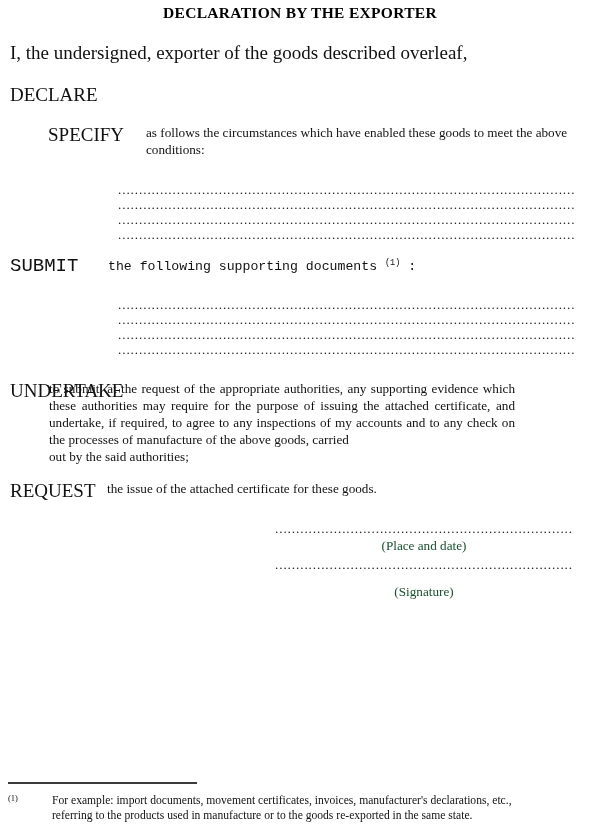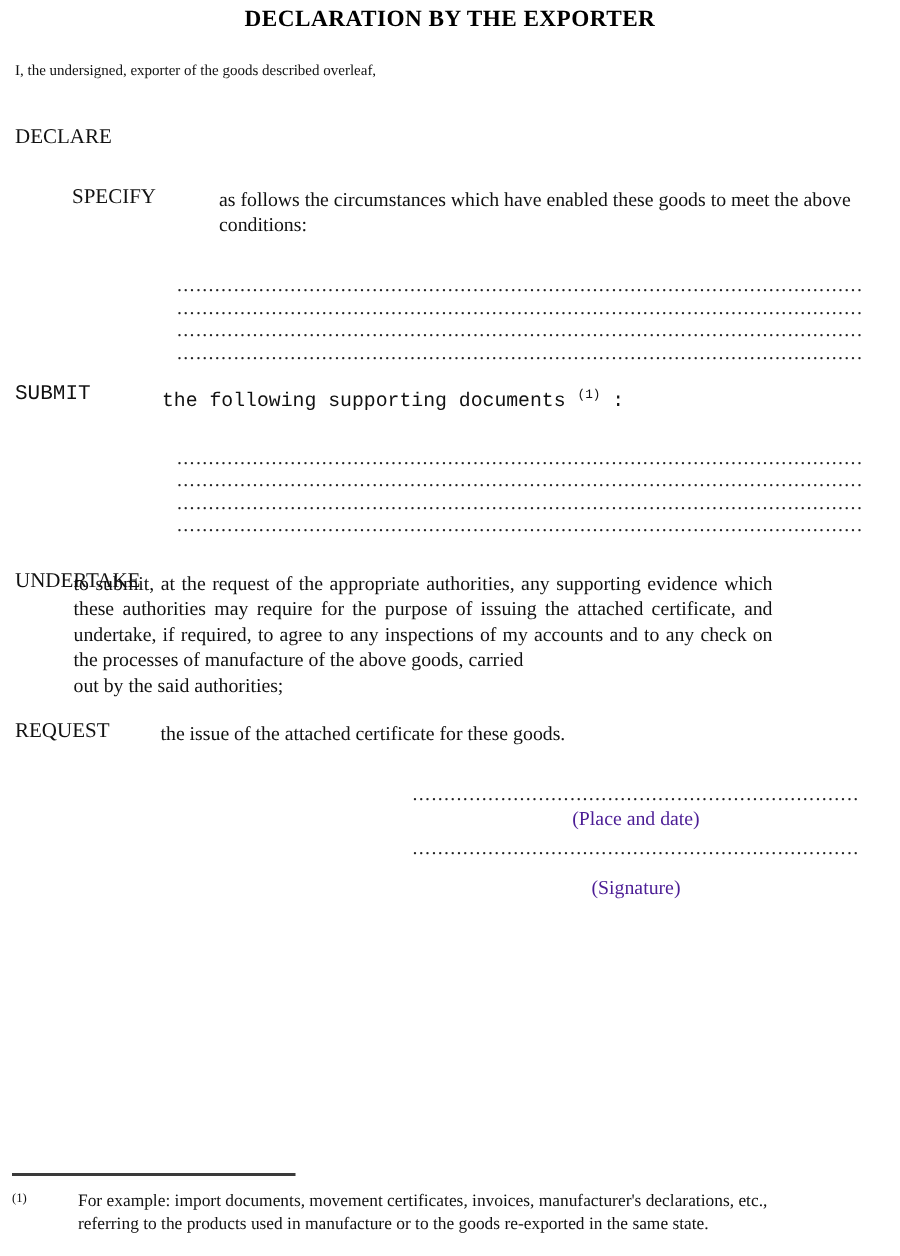--- a/index.html
+++ b/index.html
@@ -35,35 +35,35 @@
     font-weight: bold;
     letter-spacing: 0.3px;
     color: #000000;
   }
 
   
   .intro-line {
     position: absolute;
     top: 42px;
     left: 10px;
-    font-size: 10px;
+    font-size: 19px;
     color: #111111;
   }
 
   
   .clause {
     position: absolute;
     left: 10px;
     width: 580px;
   }
   .clause-label {
     position: absolute;
     left: 0;
     top: 0;
-    font-size: 14px;
+    font-size: 19px;
     white-space: nowrap;
     color: #111111;
   }
   .clause-body {
     font-size: 13.2px;
     line-height: 17px;
     color: #111111;
   }
 
   
@@ -145,21 +145,21 @@
     overflow: hidden;
     white-space: nowrap;
     font-size: 13.2px;
     letter-spacing: 0.9px;
     color: #222222;
     line-height: 15px;
   }
   .sig-caption {
     text-align: center;
     font-size: 13.2px;
-    color: #4c1d95;
+    color: #14532d;
     line-height: 18px;
   }
   #sig-place-caption { margin-top: 1px; }
   #sig-line-2 { margin-top: 2px; }
   #sig-signature-caption { margin-top: 11px; }
 
   
   .footnote-rule {
     position: absolute;
     left: 8px;

